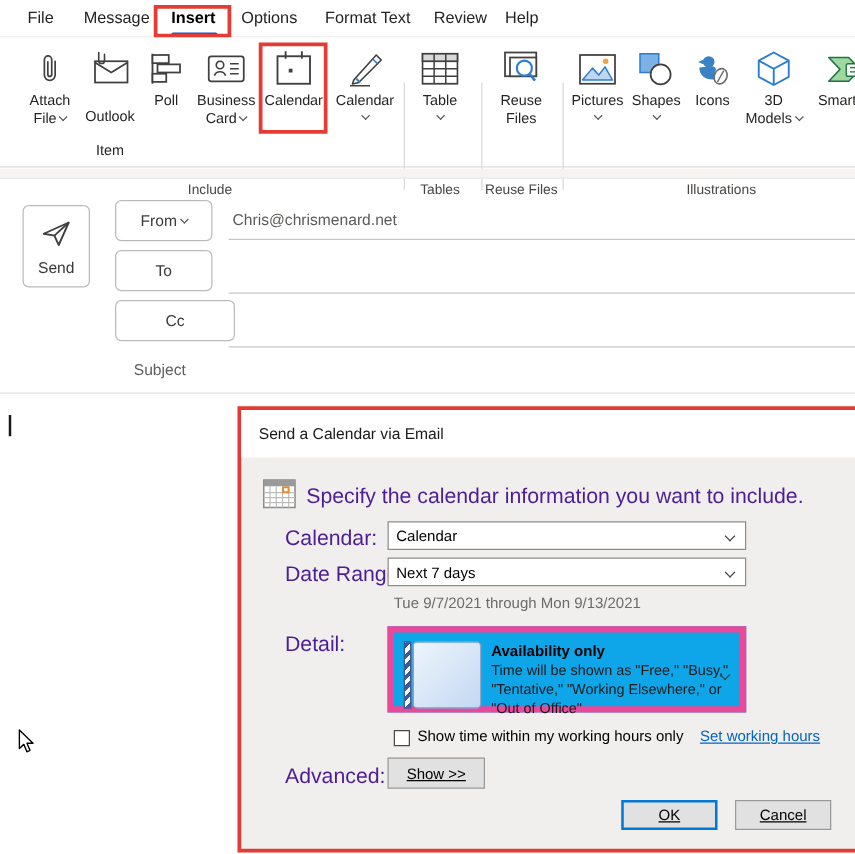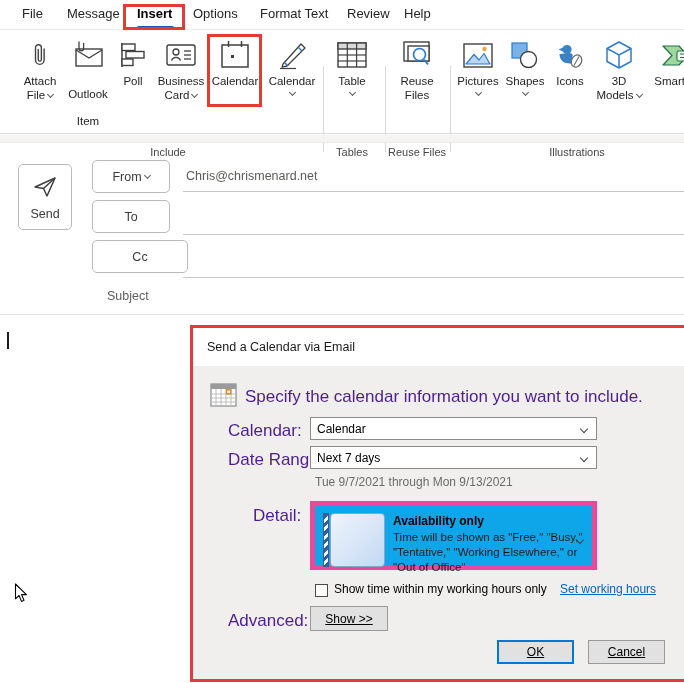--- a/index.html
+++ b/index.html
@@ -319,21 +319,21 @@
     </div>
 
     <span class="dlg-label" style="left:35px; top:122px;text-align:center;">Date Range:</span>
     <div class="sel" style="left:117px; top:118px;">
       <span>Next 7 days</span>
       <i class="sel-chev"></i>
     </div>
 
     <span class="dlg-note" style="left:122px; top:147px;">Tue 9/7/2021 through Mon 9/13/2021</span>
 
-    <span class="dlg-label" style="left:35px; top:178px;margin-left:25px;">Detail:</span>
+    <span class="dlg-label" style="left:35px; top:178px;">Detail:</span>
     <div class="detail-combo">
       <div class="detail-preview">
         <div class="dp-stripe"></div>
         <div class="dp-page"></div>
       </div>
       <span class="detail-title">Availability only</span>
       <span class="detail-desc">Time will be shown as "Free," "Busy," "Tentative," "Working Elsewhere," or "Out of Office"</span>
       <i class="sel-chev" style="top:31px;"></i>
     </div>
 

